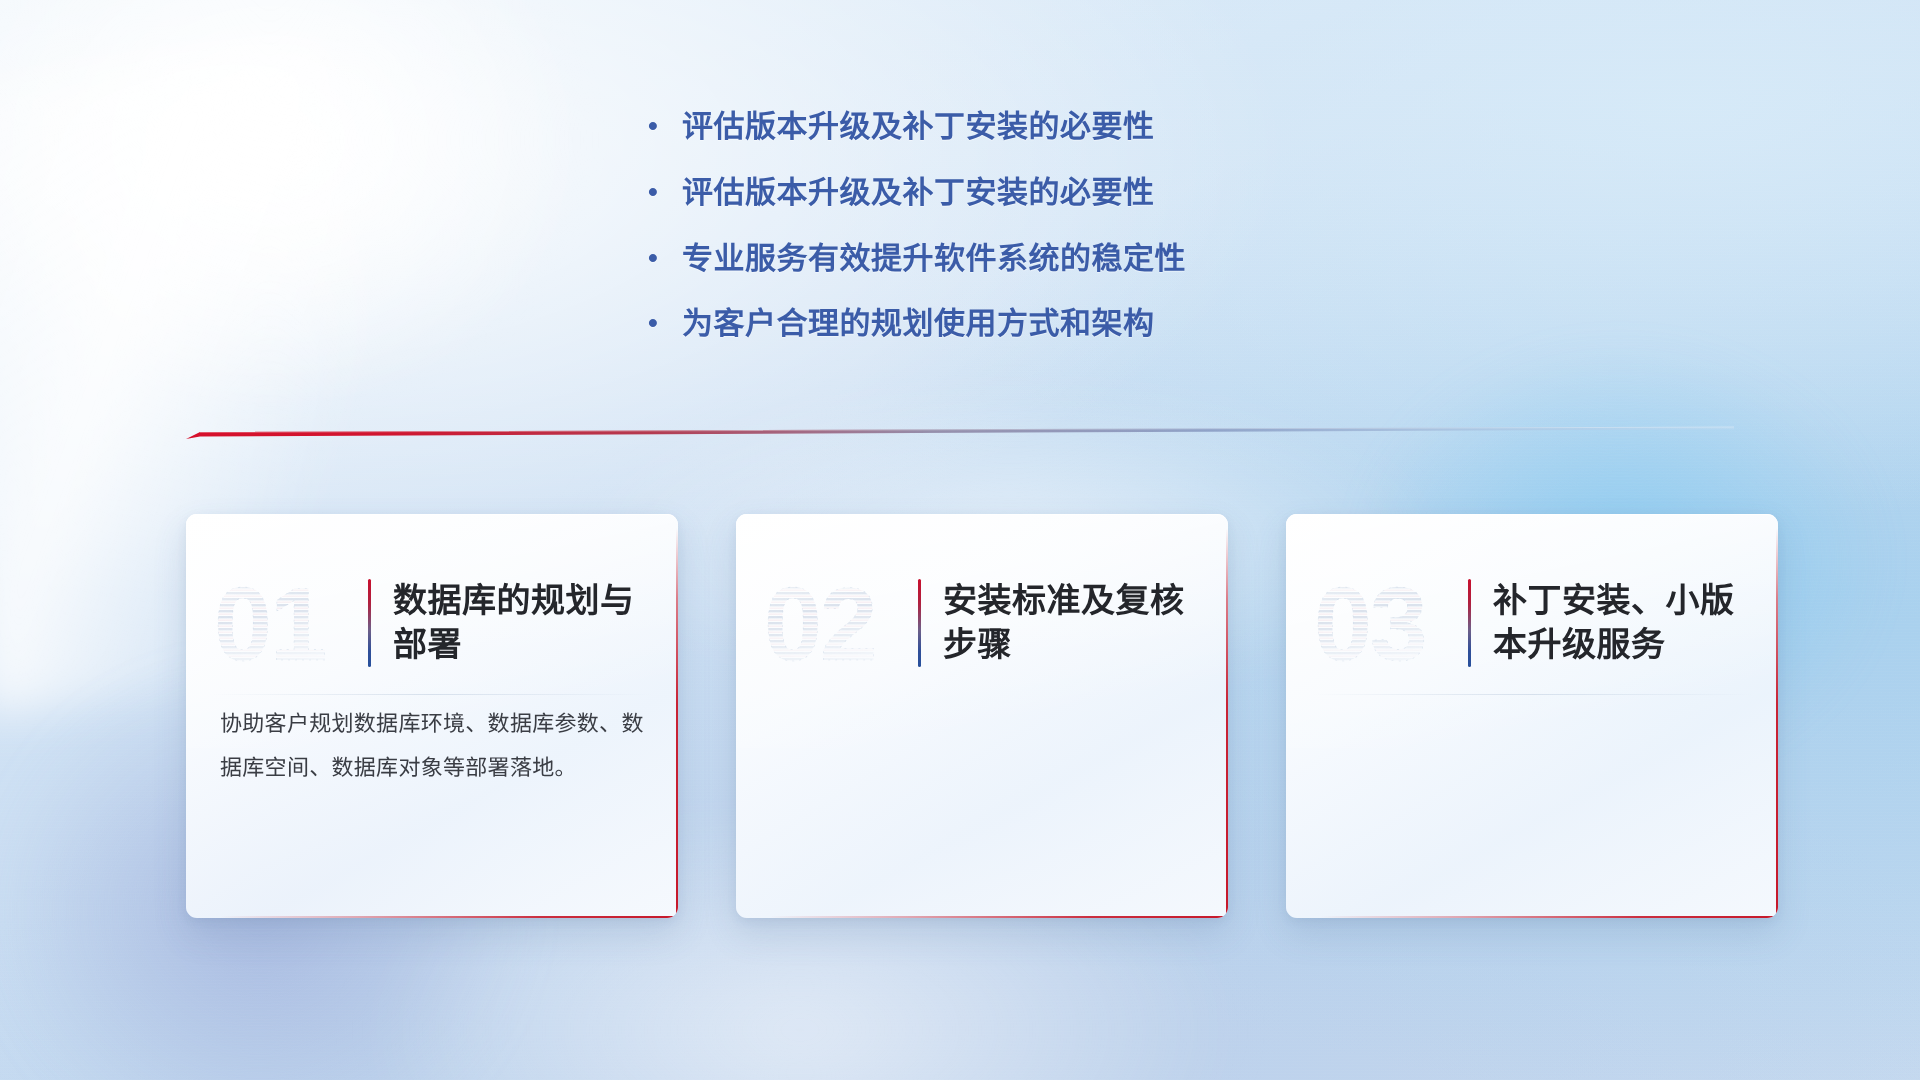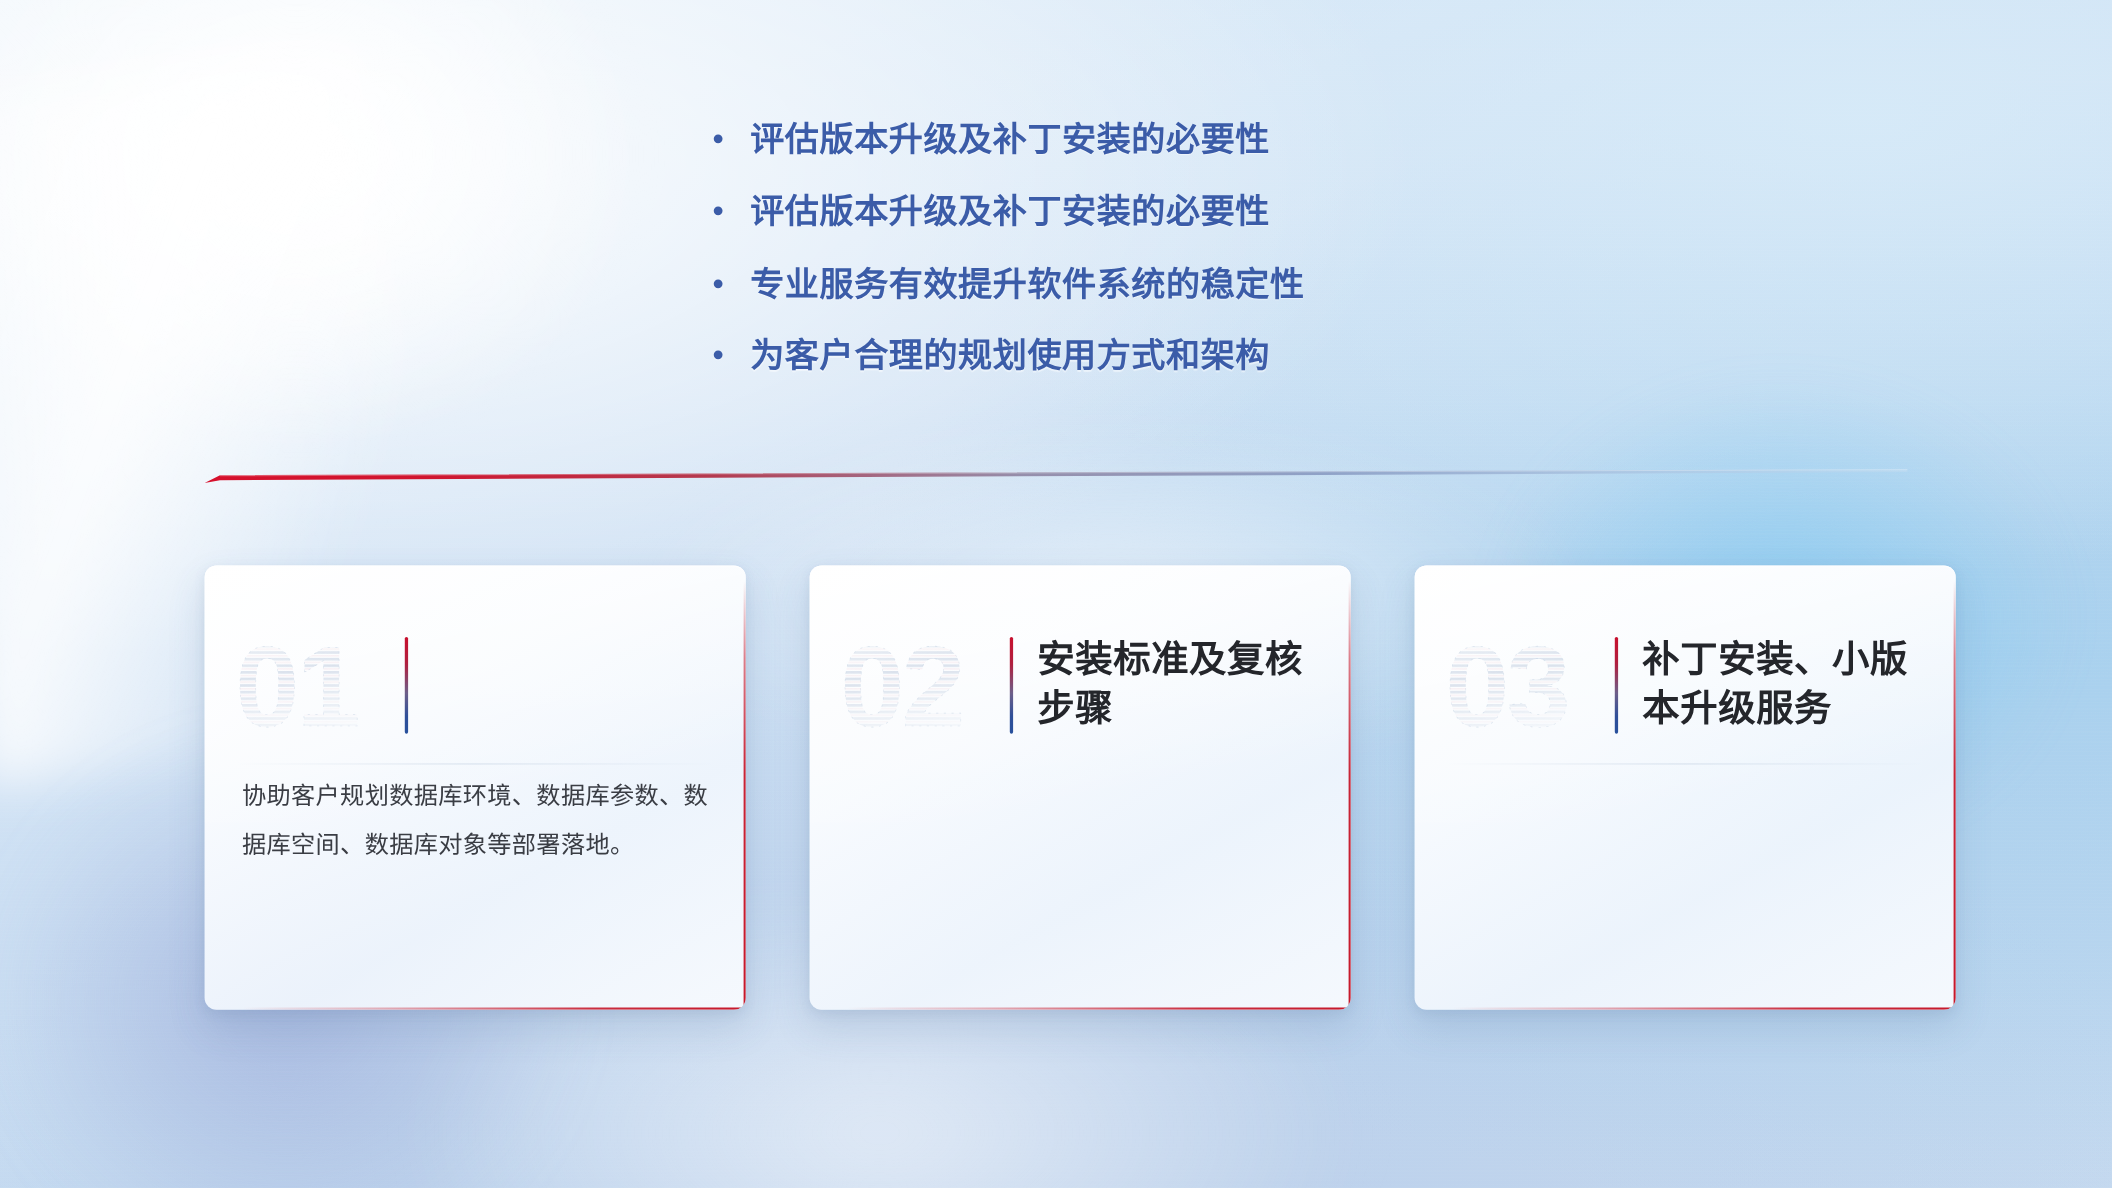--- a/index.html
+++ b/index.html
@@ -245,20 +245,21 @@
             </defs>
             <g mask="url(#numMask1)">
               <text x="2" y="92" font-family="'Liberation Sans', sans-serif" font-size="104" font-weight="700" letter-spacing="-2" fill="url(#stripes1)">01</text>
             </g>
             <g opacity=".35">
               <text x="2" y="92" font-family="'Liberation Sans', sans-serif" font-size="104" font-weight="700" letter-spacing="-2" fill="none" stroke="#a9bed6" stroke-width=".6" stroke-dasharray="2 5">01</text>
             </g>
           </svg>
         </div>
         <div class="head-divider"></div>
+        <div class="card-title">数据库的规划与部署</div>
       </div>
 
       <div class="card-body">
         <div class="card-sep"></div>
         <span>协助客户规划数据库环境、数据库参数、数据库空间、数据库对象等部署落地。</span>
       </div>
     </div>
 
     <div class="card">
       <div class="card-sheen"></div>

